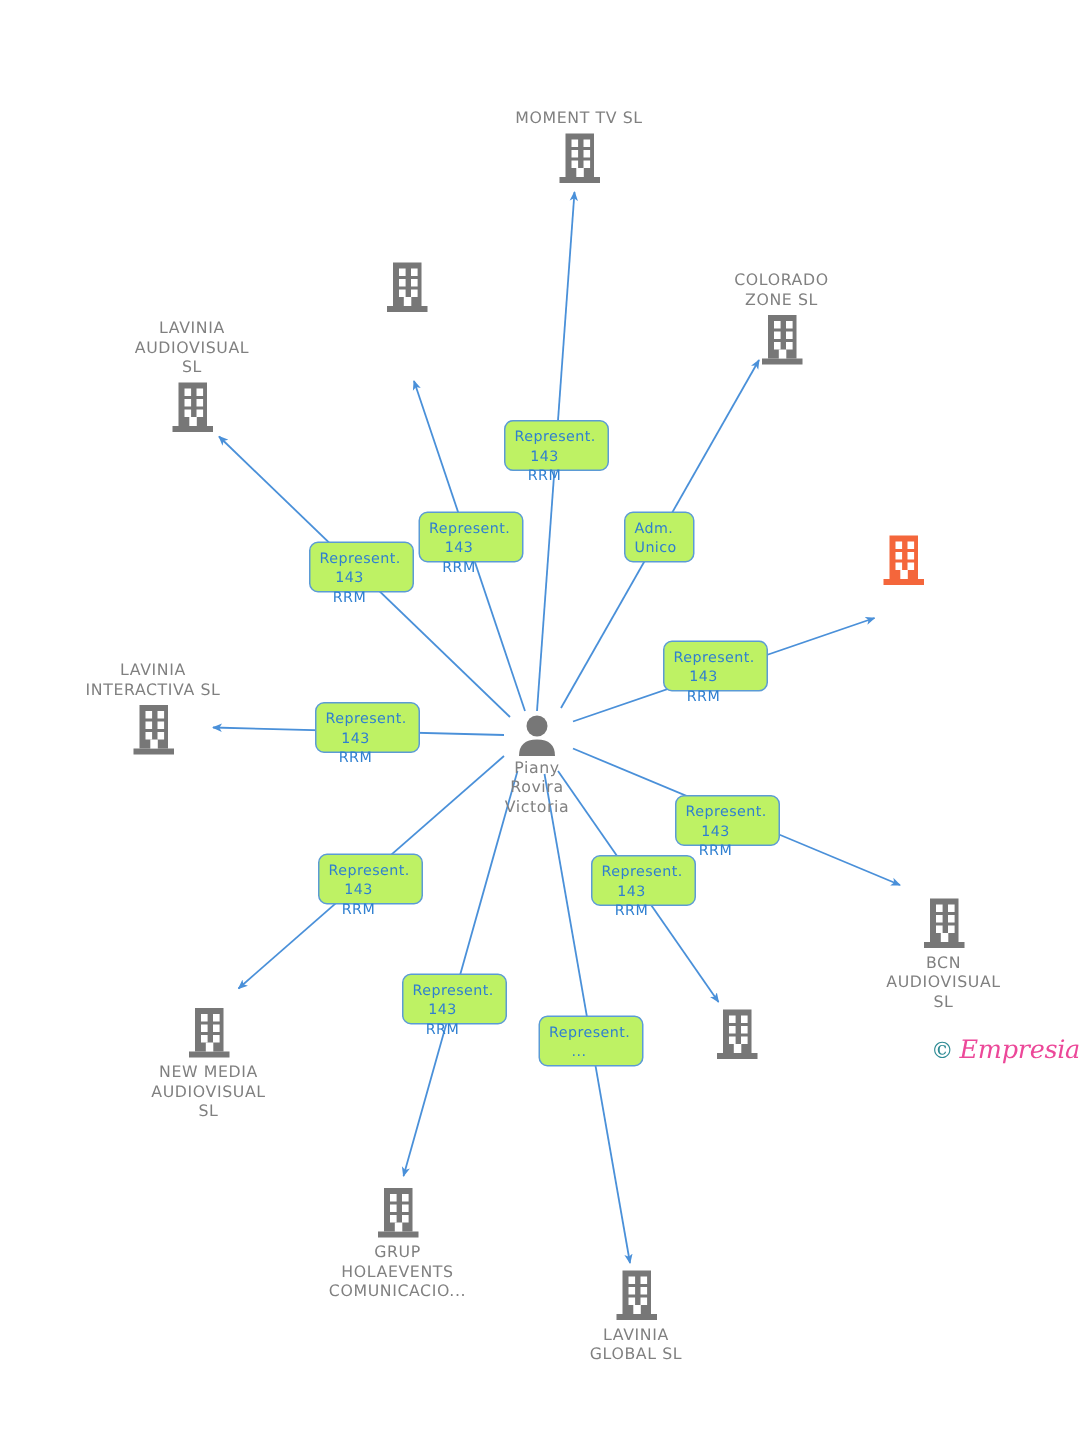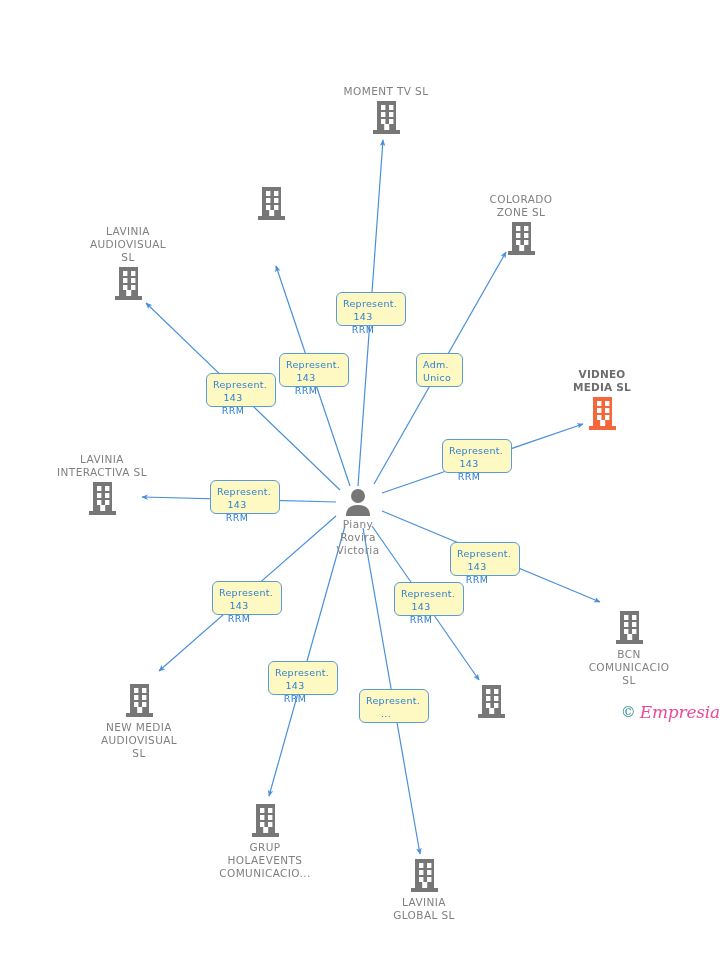--- a/index.html
+++ b/index.html
@@ -9,21 +9,21 @@
   }
   body {
     width: 728px;
     height: 960px;
     position: relative;
     font-family: "DejaVu Sans", "Liberation Sans", sans-serif;
     overflow: hidden;
   }
   #canvas {
     position: absolute;
-    left: 0; top: 16px;
+    left: 0; top: 4px;
     width: 728px;
     height: 712px;
   }
   #edges {
     position: absolute;
     left: 0; top: 0;
     width: 728px;
     height: 960px;
     pointer-events: none;
   }
@@ -47,21 +47,21 @@
   }
   .node-icon {
     display: block;
     margin: 0 auto;
   }
   .label-above .node-label { margin-bottom: 2px; }
   .label-below .node-label { margin-top: 2px; }
 
   .edge-label {
     position: absolute;
-    background: #fef9c3;
+    background: #bef264;
     border: 1.3px solid #5b9bd5;
     border-radius: 6px;
     color: #2f7fd0;
     font-size: 9.5px;
     line-height: 13px;
     text-align: center;
     padding: 4px 22px 5px 6px;
     white-space: pre-line;
     letter-spacing: 0.3px;
     box-sizing: border-box;
@@ -183,22 +183,20 @@
             <rect x="18" y="5" width="4.4" height="5"></rect>
             <rect x="10" y="12" width="4.4" height="5"></rect>
             <rect x="18" y="12" width="4.4" height="5"></rect>
             <rect x="10" y="19" width="4.4" height="5"></rect>
             <rect x="18" y="19" width="4.4" height="5"></rect>
             <rect x="13.2" y="24" width="5" height="6"></rect>
           </g>
         </svg>
       </div>
       <div class="node label-above highlight" style="left: 602px; top: 352px;">
-        <div class="node-label">VIDNEO
-MEDIA SL</div>
         <svg width="31" height="36" viewBox="0 0 31 36" class="node-icon">
           <g fill="#f4663b">
             <path d="M6 1 h19 v29 h-19 z"></path>
             <rect x="2" y="30" width="27" height="4"></rect>
           </g>
           <g fill="#ffffff">
             <rect x="10" y="5" width="4.4" height="5"></rect>
             <rect x="18" y="5" width="4.4" height="5"></rect>
             <rect x="10" y="12" width="4.4" height="5"></rect>
             <rect x="18" y="12" width="4.4" height="5"></rect>
@@ -237,21 +235,21 @@
             <rect x="10" y="5" width="4.4" height="5"></rect>
             <rect x="18" y="5" width="4.4" height="5"></rect>
             <rect x="10" y="12" width="4.4" height="5"></rect>
             <rect x="18" y="12" width="4.4" height="5"></rect>
             <rect x="10" y="19" width="4.4" height="5"></rect>
             <rect x="18" y="19" width="4.4" height="5"></rect>
             <rect x="13.2" y="24" width="5" height="6"></rect>
           </g>
         </svg>
         <div class="node-label">BCN
-COMUNICACIO
+AUDIOVISUAL
 SL</div>
       </div>
       <div class="node label-below" style="left: 139px; top: 667px;">
         <svg width="31" height="36" viewBox="0 0 31 36" class="node-icon">
           <g fill="#777777">
             <path d="M6 1 h19 v29 h-19 z"></path>
             <rect x="2" y="30" width="27" height="4"></rect>
           </g>
           <g fill="#ffffff">
             <rect x="10" y="5" width="4.4" height="5"></rect>

